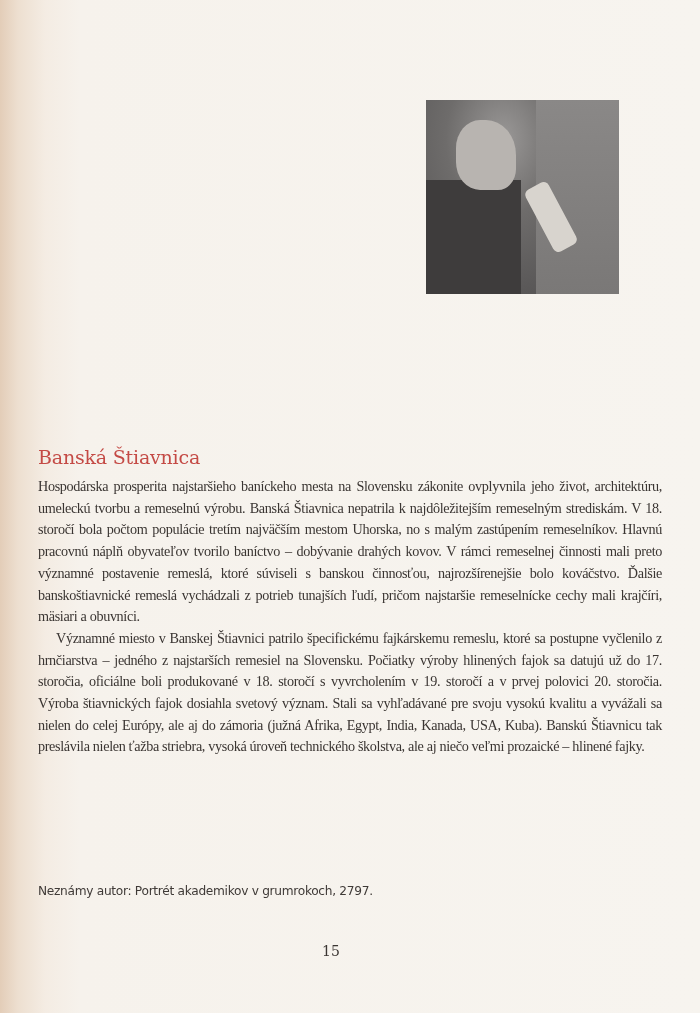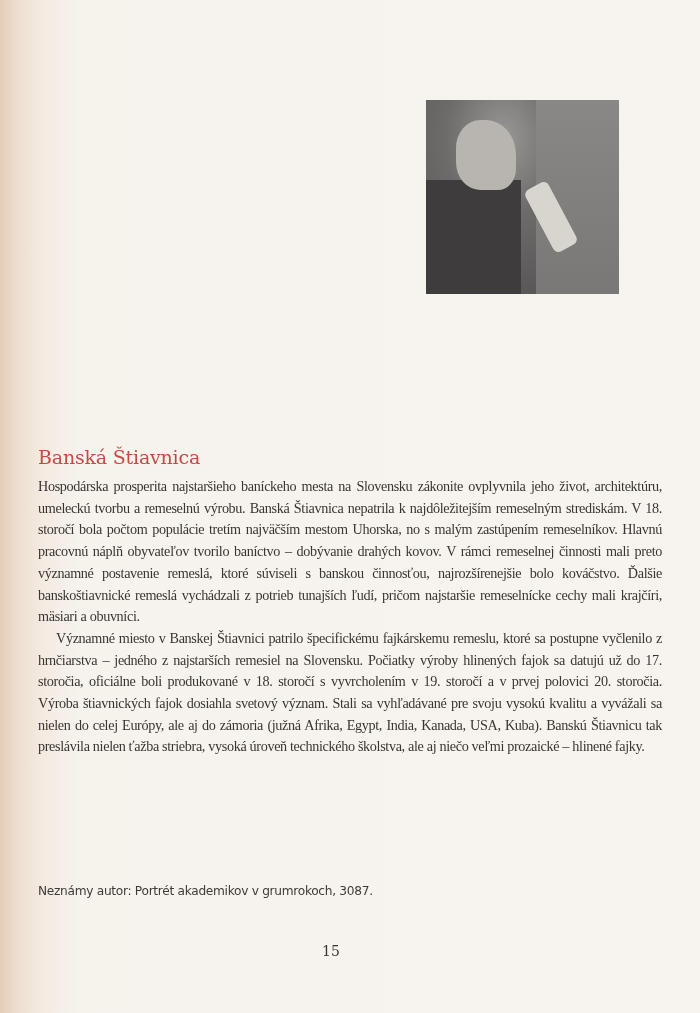--- a/index.html
+++ b/index.html
@@ -49,15 +49,15 @@
   <div class="pipe"></div>
 </div>
 
 <div class="heading">Banská Štiavnica</div>
 
 <div class="body-text">
   <p>Hospodárska prosperita najstaršieho baníckeho mesta na Slovensku zákonite ovplyvnila jeho život, architektúru, umeleckú tvorbu a remeselnú výrobu. Banská Štiavnica nepatrila k najdôležitejším remeselným strediskám. V 18. storočí bola počtom populácie tretím najväčším mestom Uhorska, no s malým zastúpením remeselníkov. Hlavnú pracovnú náplň obyvateľov tvorilo baníctvo – dobývanie drahých kovov. V rámci remeselnej činnosti mali preto významné postavenie remeslá, ktoré súviseli s banskou činnosťou, najrozšírenejšie bolo kováčstvo. Ďalšie banskoštiavnické remeslá vychádzali z potrieb tunajších ľudí, pričom najstaršie remeselnícke cechy mali krajčíri, mäsiari a obuvníci.</p>
   <p>Významné miesto v Banskej Štiavnici patrilo špecifickému fajkárskemu remeslu, ktoré sa postupne vyčlenilo z hrnčiarstva – jedného z najstarších remesiel na Slovensku. Počiatky výroby hlinených fajok sa datujú už do 17. storočia, oficiálne boli produkované v 18. storočí s vyvrcholením v 19. storočí a v prvej polovici 20. storočia. Výroba štiavnických fajok dosiahla svetový význam. Stali sa vyhľadávané pre svoju vysokú kvalitu a vyvážali sa nielen do celej Európy, ale aj do zámoria (južná Afrika, Egypt, India, Kanada, USA, Kuba). Banskú Štiavnicu tak preslávila nielen ťažba striebra, vysoká úroveň technického školstva, ale aj niečo veľmi prozaické – hlinené fajky.</p>
 </div>
 
-<div class="caption">Neznámy autor: Portrét akademikov v grumrokoch, 3087.</div>
+<div class="caption">Neznámy autor: Portrét akademikov v grumrokoch, 2797.</div>
 
 <div class="page-number">15</div>
 
 </body></html>

